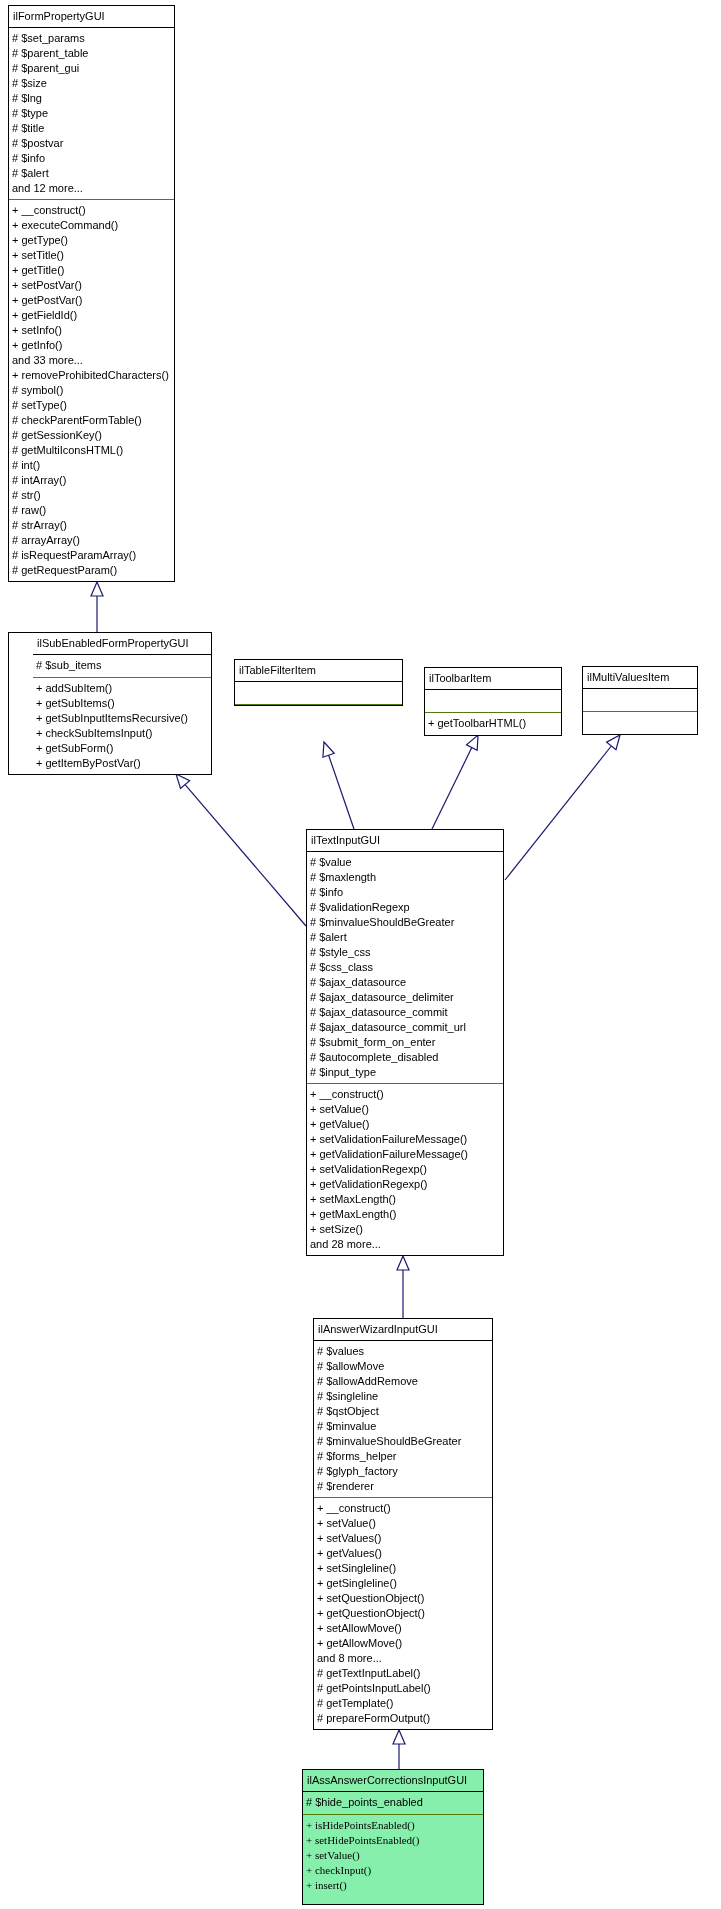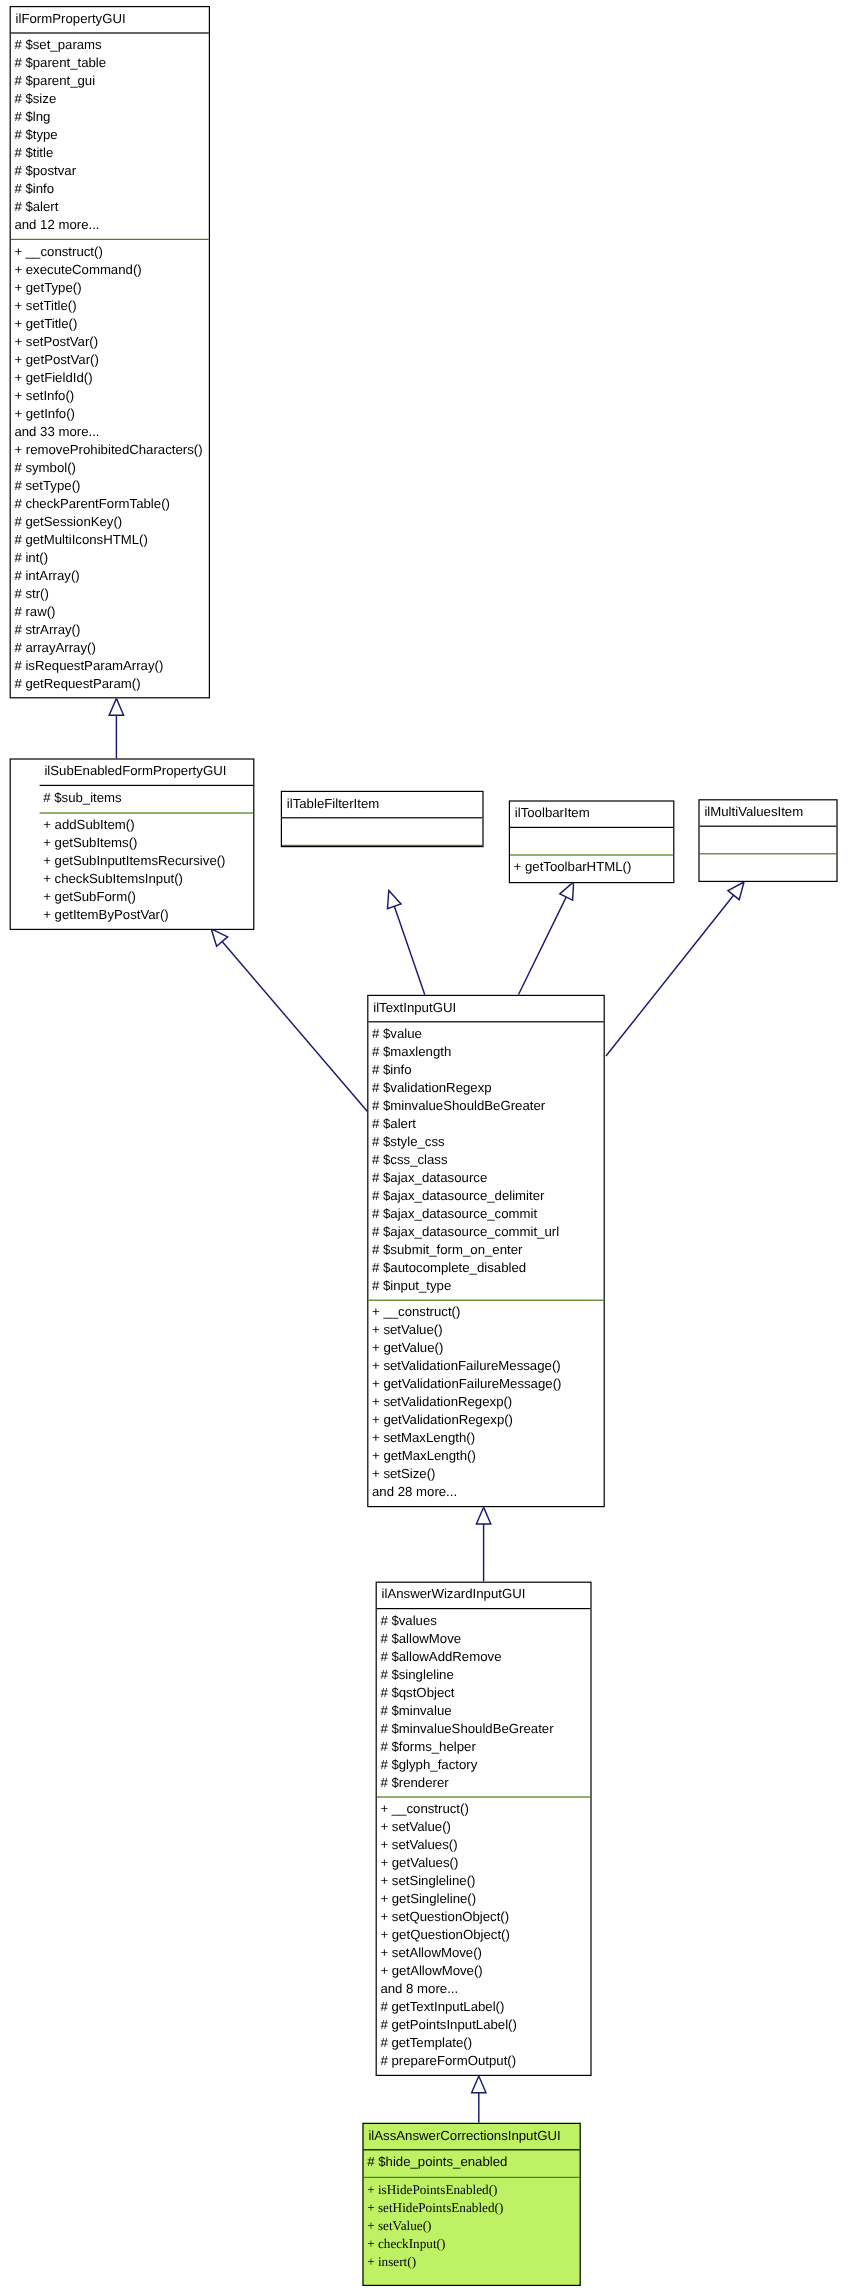--- a/index.html
+++ b/index.html
@@ -1,18 +1,18 @@
 <!DOCTYPE html>
 <html><head>
 <meta charset="utf-8">
 <style>
   html,body{margin:0;padding:0;background:#ffffff;}
   body{width:721px;height:1909px;position:relative;font-family:"Liberation Sans",sans-serif;color:#000;}
   .uml-box{position:absolute;background:#ffffff;border:1px solid #000;font-size:11px;box-sizing:content-box;}
-  .uml-box.highlight{background:#bef264;}
+  .uml-box.highlight{background:#86efac;}
   .uml-title{text-align:left;padding:3px 4px;border-bottom:1px solid #000;line-height:15px;white-space:nowrap;}
   .uml-attrs,.uml-methods{padding:3px 3px;min-height:16px;}
   .uml-attrs{border-bottom:1px solid #4d7c0f;}
   .uml-methods.tall{padding-bottom:11px;font-family:Liberation Serif, serif;}
   .member{white-space:nowrap;line-height:15px;}
   svg.arrows{position:absolute;left:0;top:0;pointer-events:none;}
   svg.arrows line{stroke:#191970;stroke-width:1.2;}
   svg.arrows polygon{fill:#ffffff;stroke:#191970;stroke-width:1.2;}
 </style>
 </head>

